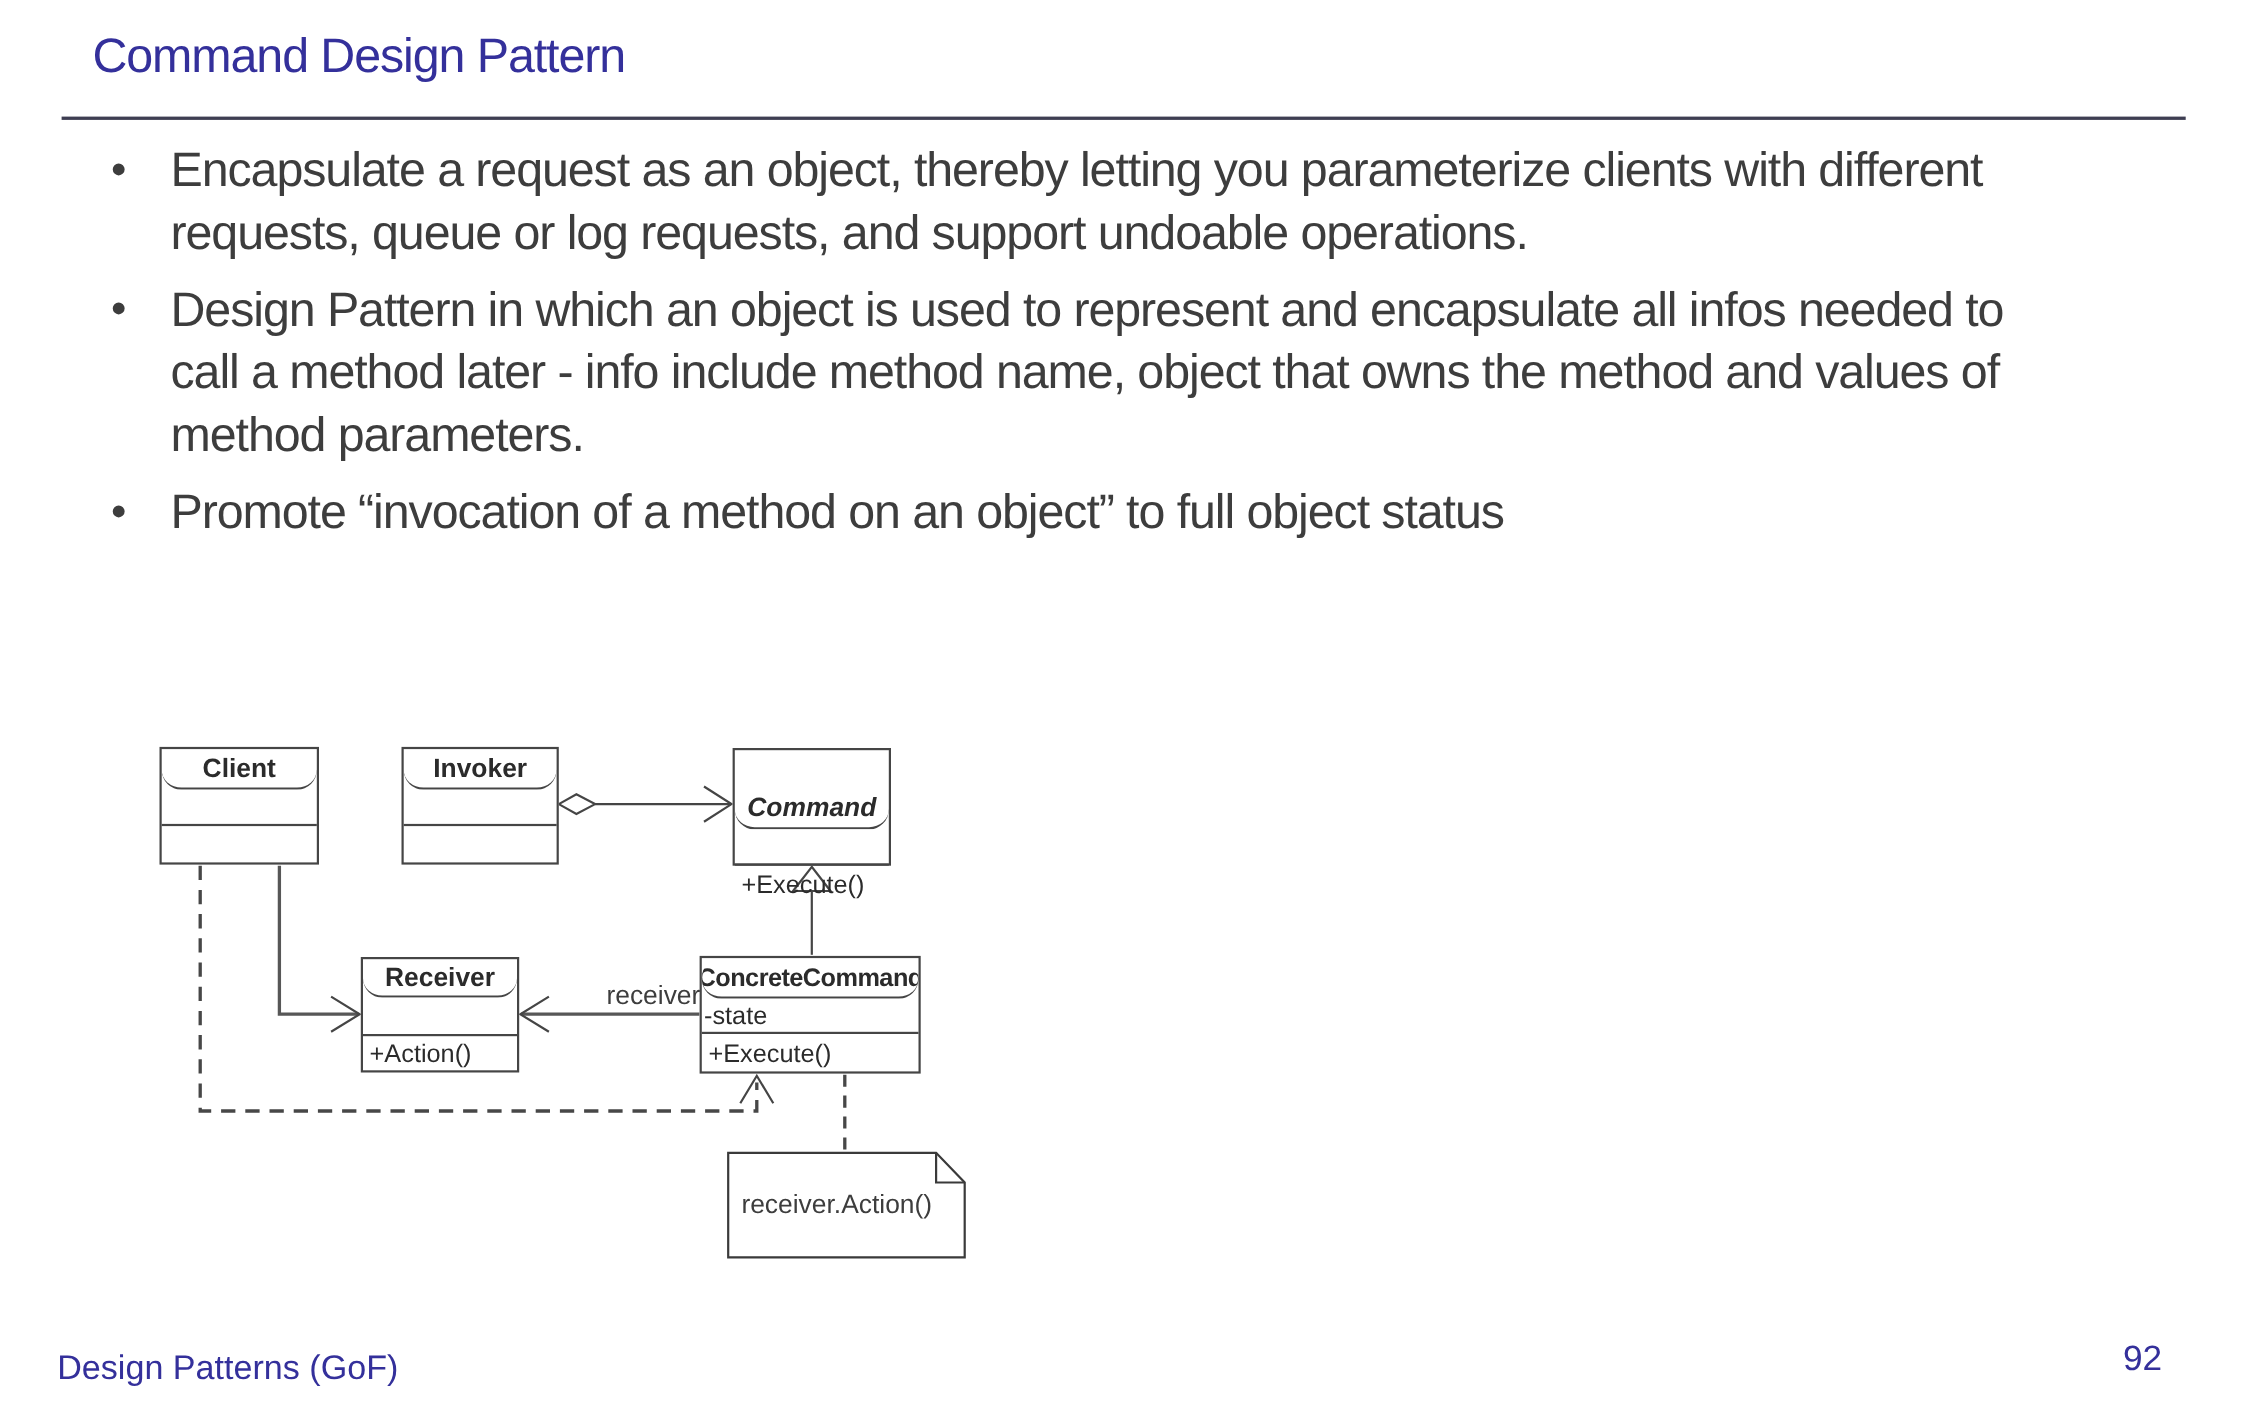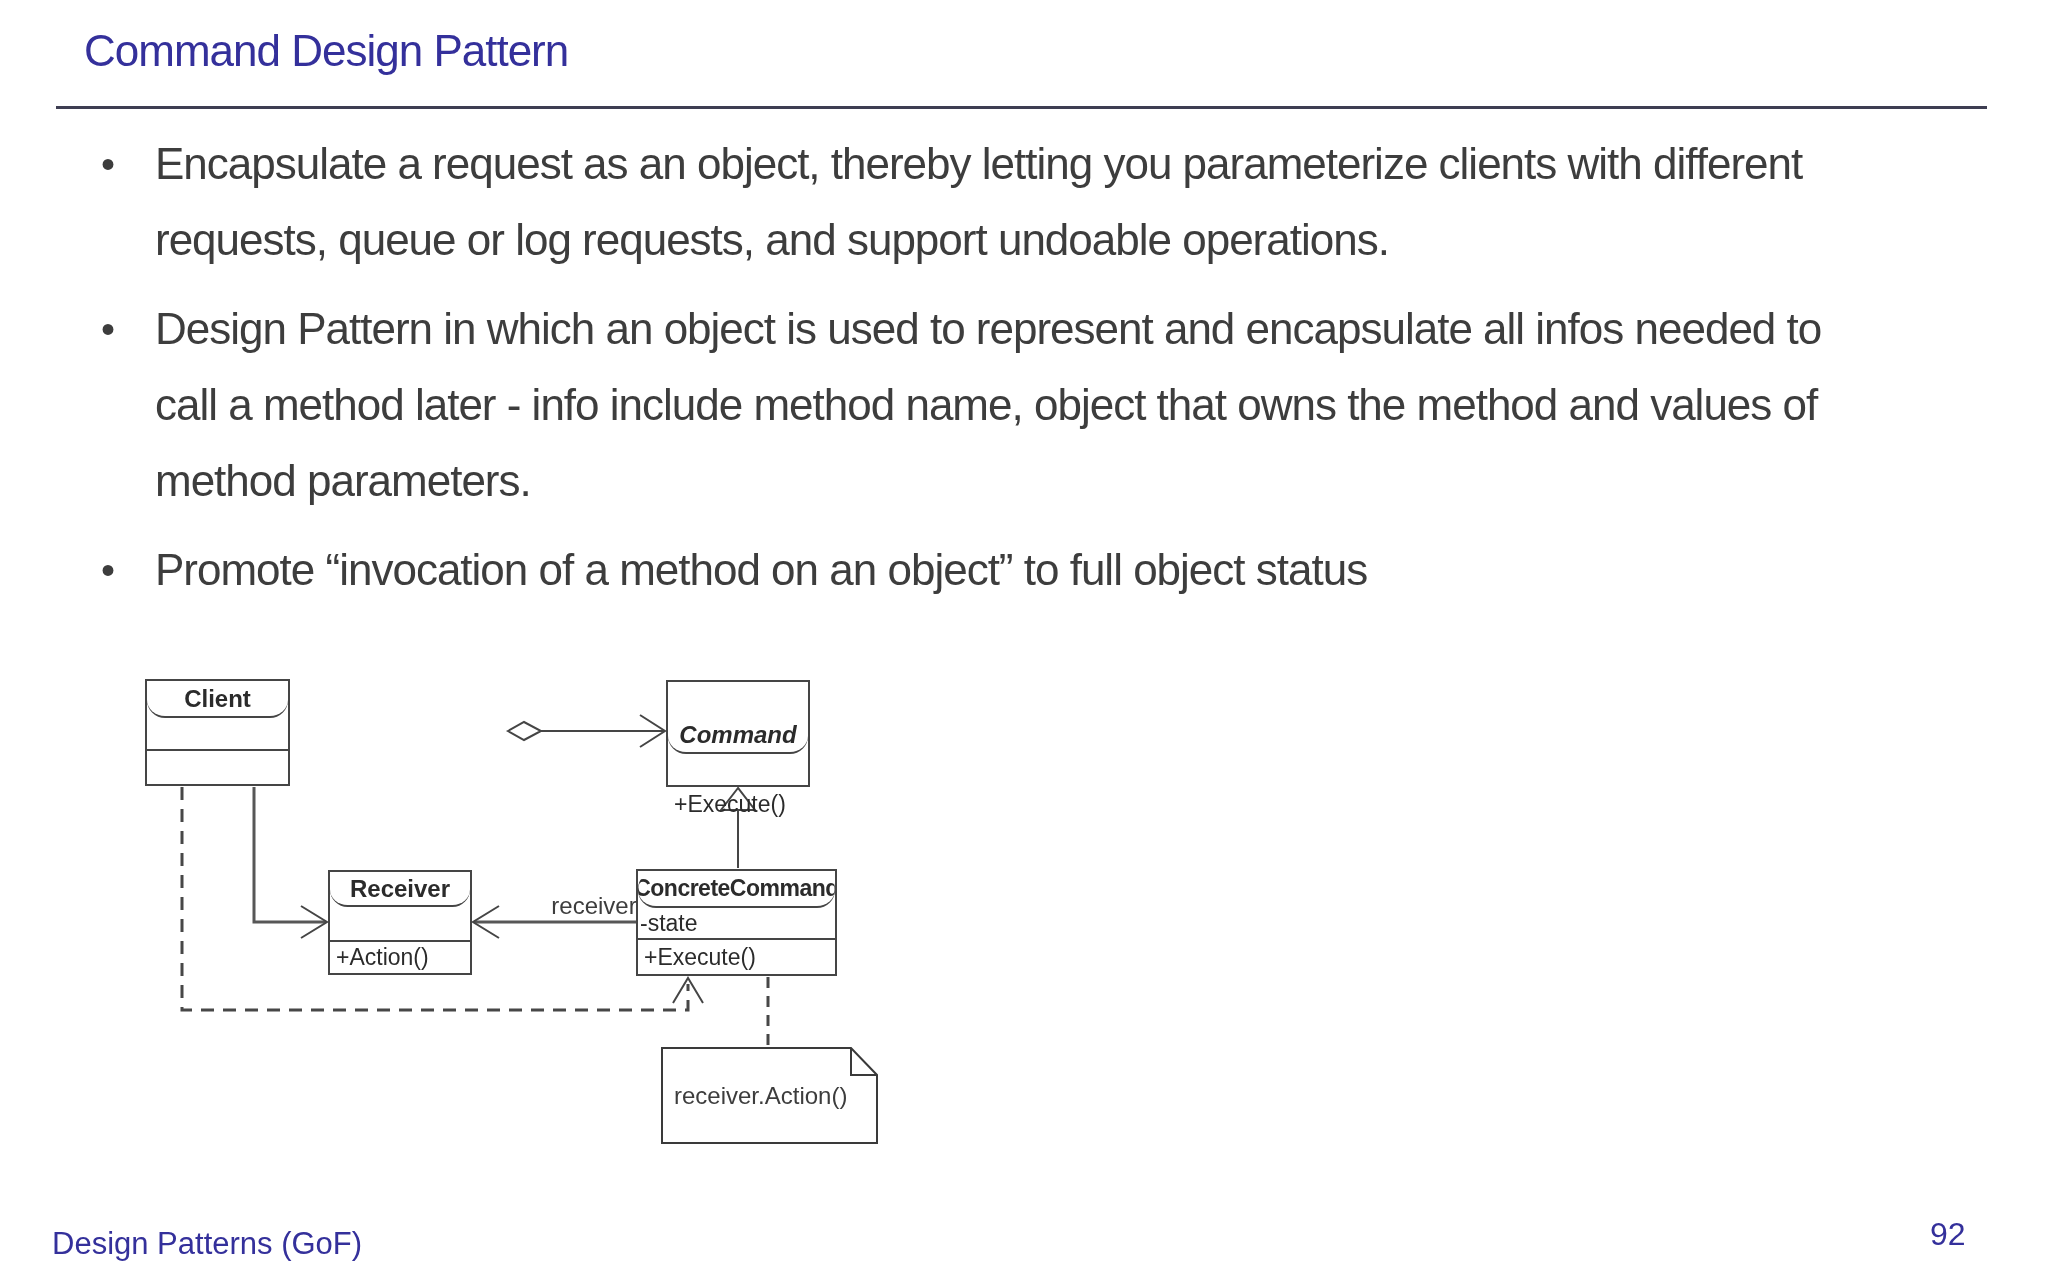--- a/index.html
+++ b/index.html
@@ -14,21 +14,21 @@
     color:#34309b;white-space:nowrap;
   }
   .title-rule{
     position:absolute;left:56px;top:106px;width:1931px;height:3px;
     background:#3e3e52;
   }
   
   .bullet-list{
     position:absolute;left:95px;top:126px;width:1745px;
     margin:0;padding:0;list-style:none;
-    color:#3d3d3d;font-size:44px;letter-spacing:-1px;line-height:76px;
+    color:#3d3d3d;font-size:44px;letter-spacing:-1px;line-height:57px;
   }
   .bullet-list li{
     position:relative;padding-left:60px;margin-bottom:13px;
   }
   .bullet-list li::before{
     content:"\2022";position:absolute;left:6px;top:0;
     font-size:40px;color:#3d3d3d;
   }
   
   .diagram{position:absolute;left:0;top:0;width:2048px;height:1280px;}
@@ -106,20 +106,25 @@
     <polygon points="662,1048 851,1048 877,1075 877,1143 662,1143" fill="#ffffff" stroke="#3a3a3a" stroke-width="2"></polygon>
     <polyline points="851,1048 851,1075 877,1075" fill="none" stroke="#3a3a3a" stroke-width="2"></polyline>
   </svg>
 
   <div class="uml-class" style="left:145px;top:679px;width:145px;height:107px;">
     <div class="c-title" style="height:37px;">Client</div>
     <div class="c-attrs" style="height:33px;"></div>
     <div class="c-methods" style="height:33px;"></div>
   </div>
 
+  <div class="uml-class" style="left:365px;top:679px;width:143px;height:107px;">
+    <div class="c-title" style="height:37px;">Invoker</div>
+    <div class="c-attrs" style="height:33px;"></div>
+    <div class="c-methods" style="height:33px;"></div>
+  </div>
 
   <div class="uml-class" style="left:666px;top:680px;width:144px;height:107px;">
     <div class="c-title italic" style="height:36px;">Command</div>
     <div class="c-attrs" style="height:33px;"></div>
     <div class="c-methods" style="height:34px;">+Execute()</div>
   </div>
 
   <div class="uml-class" style="left:328px;top:870px;width:144px;height:105px;">
     <div class="c-title" style="height:35px;">Receiver</div>
     <div class="c-attrs" style="height:35px;"></div>

